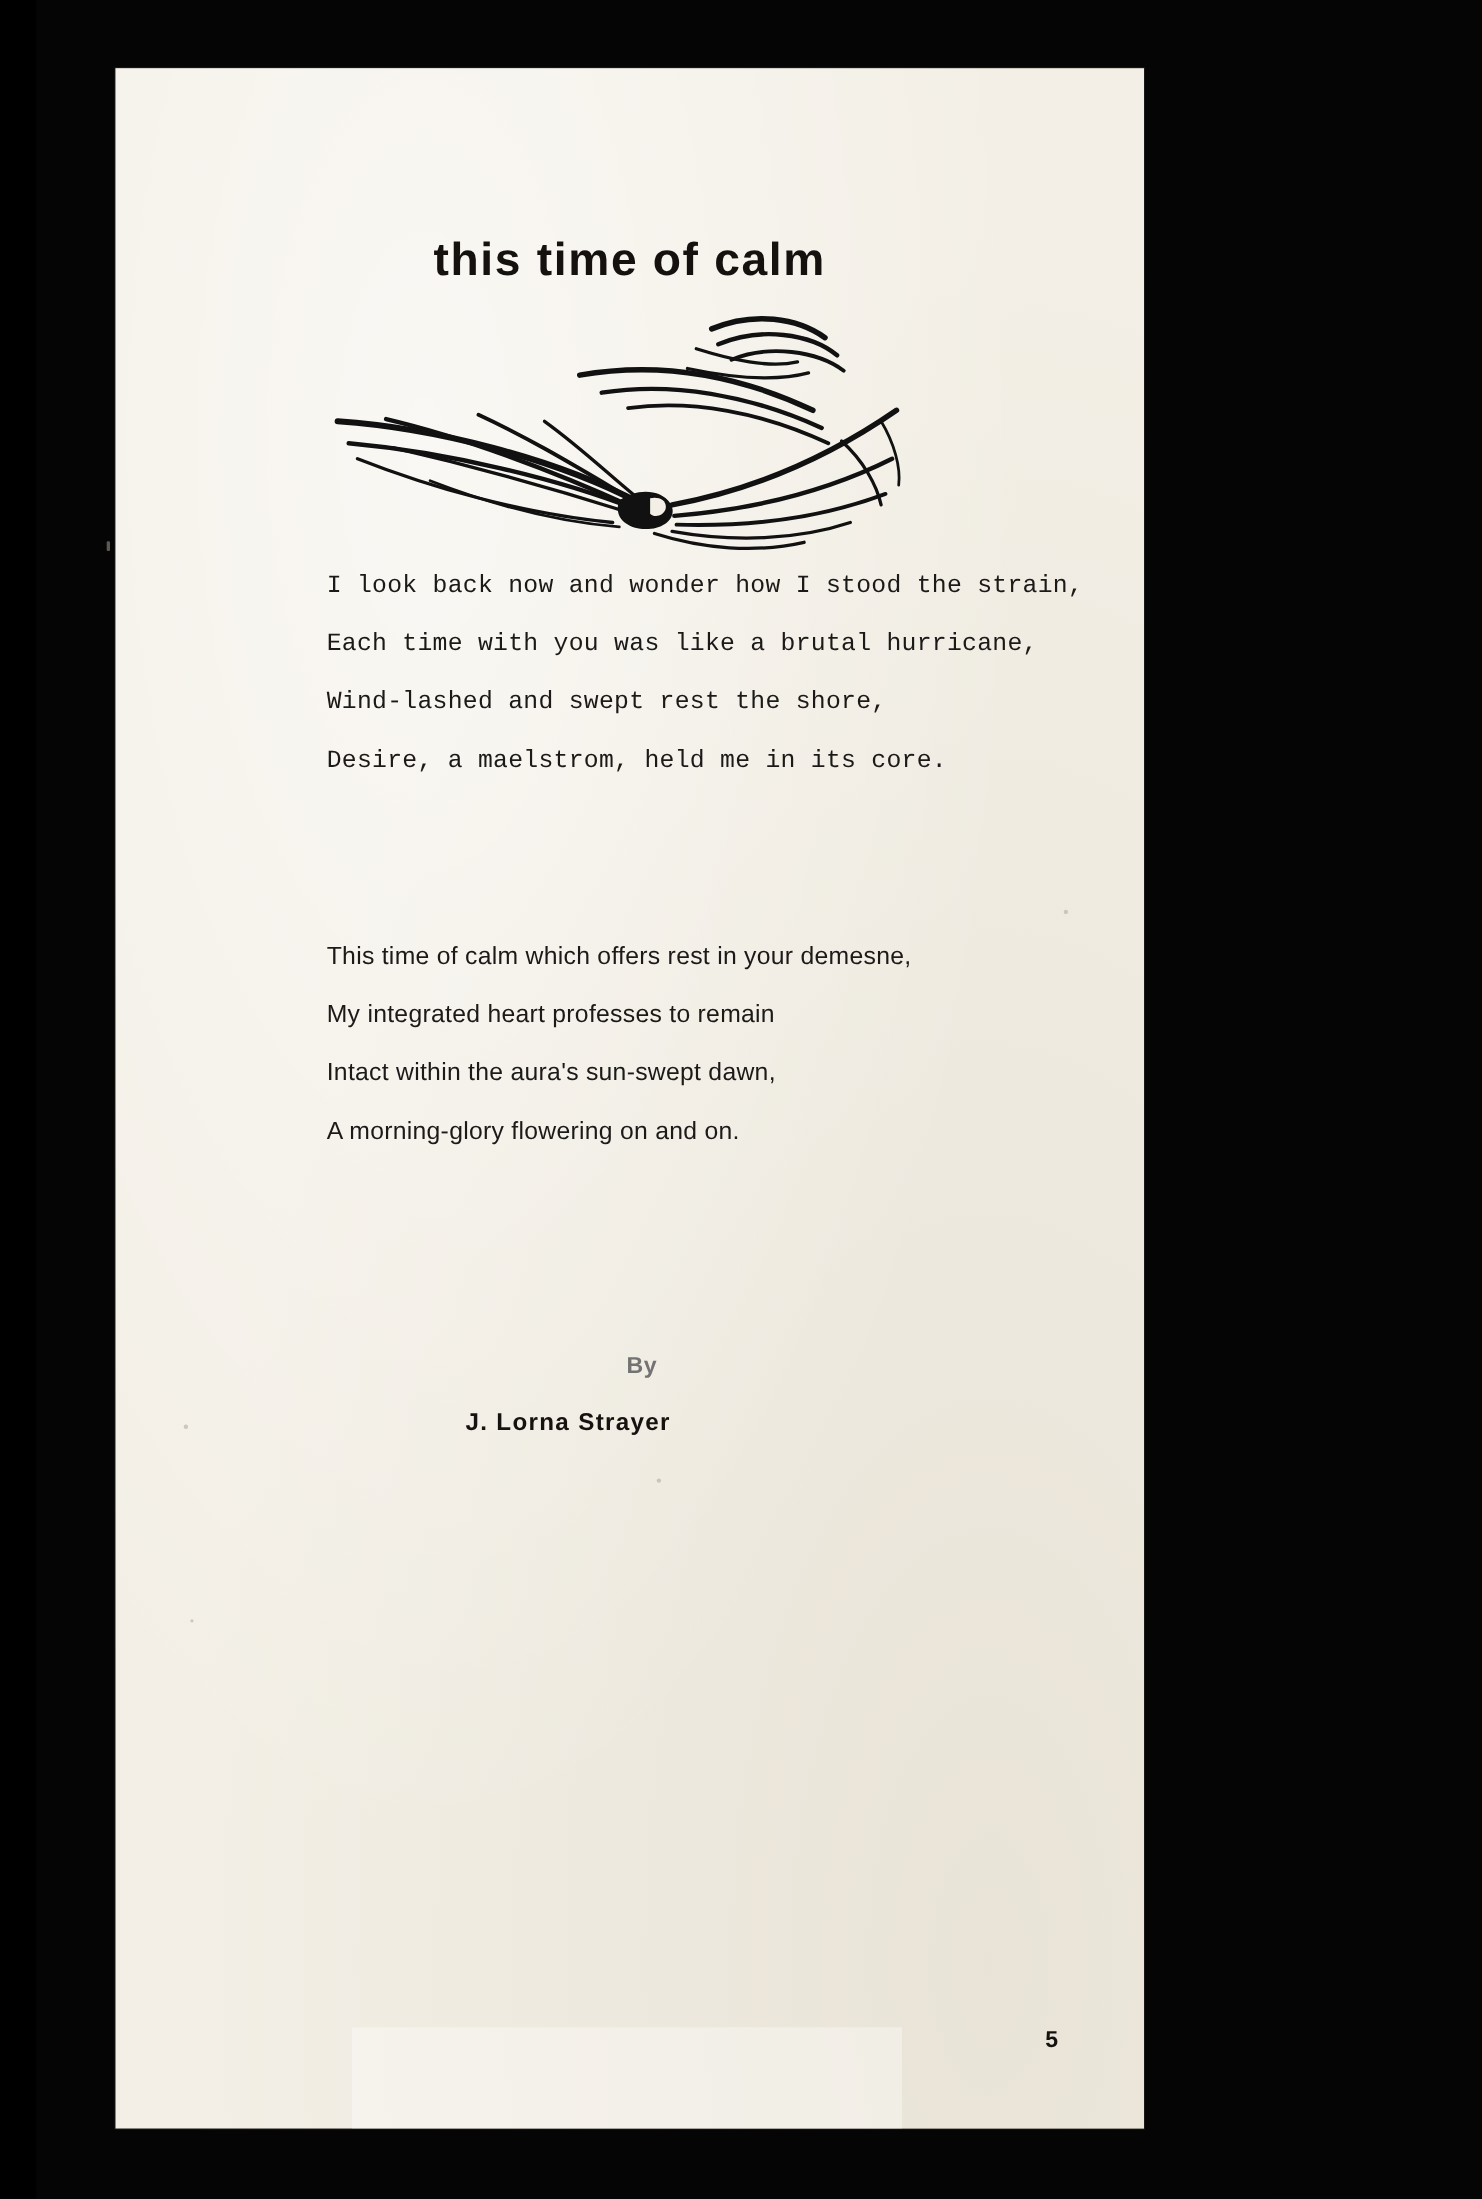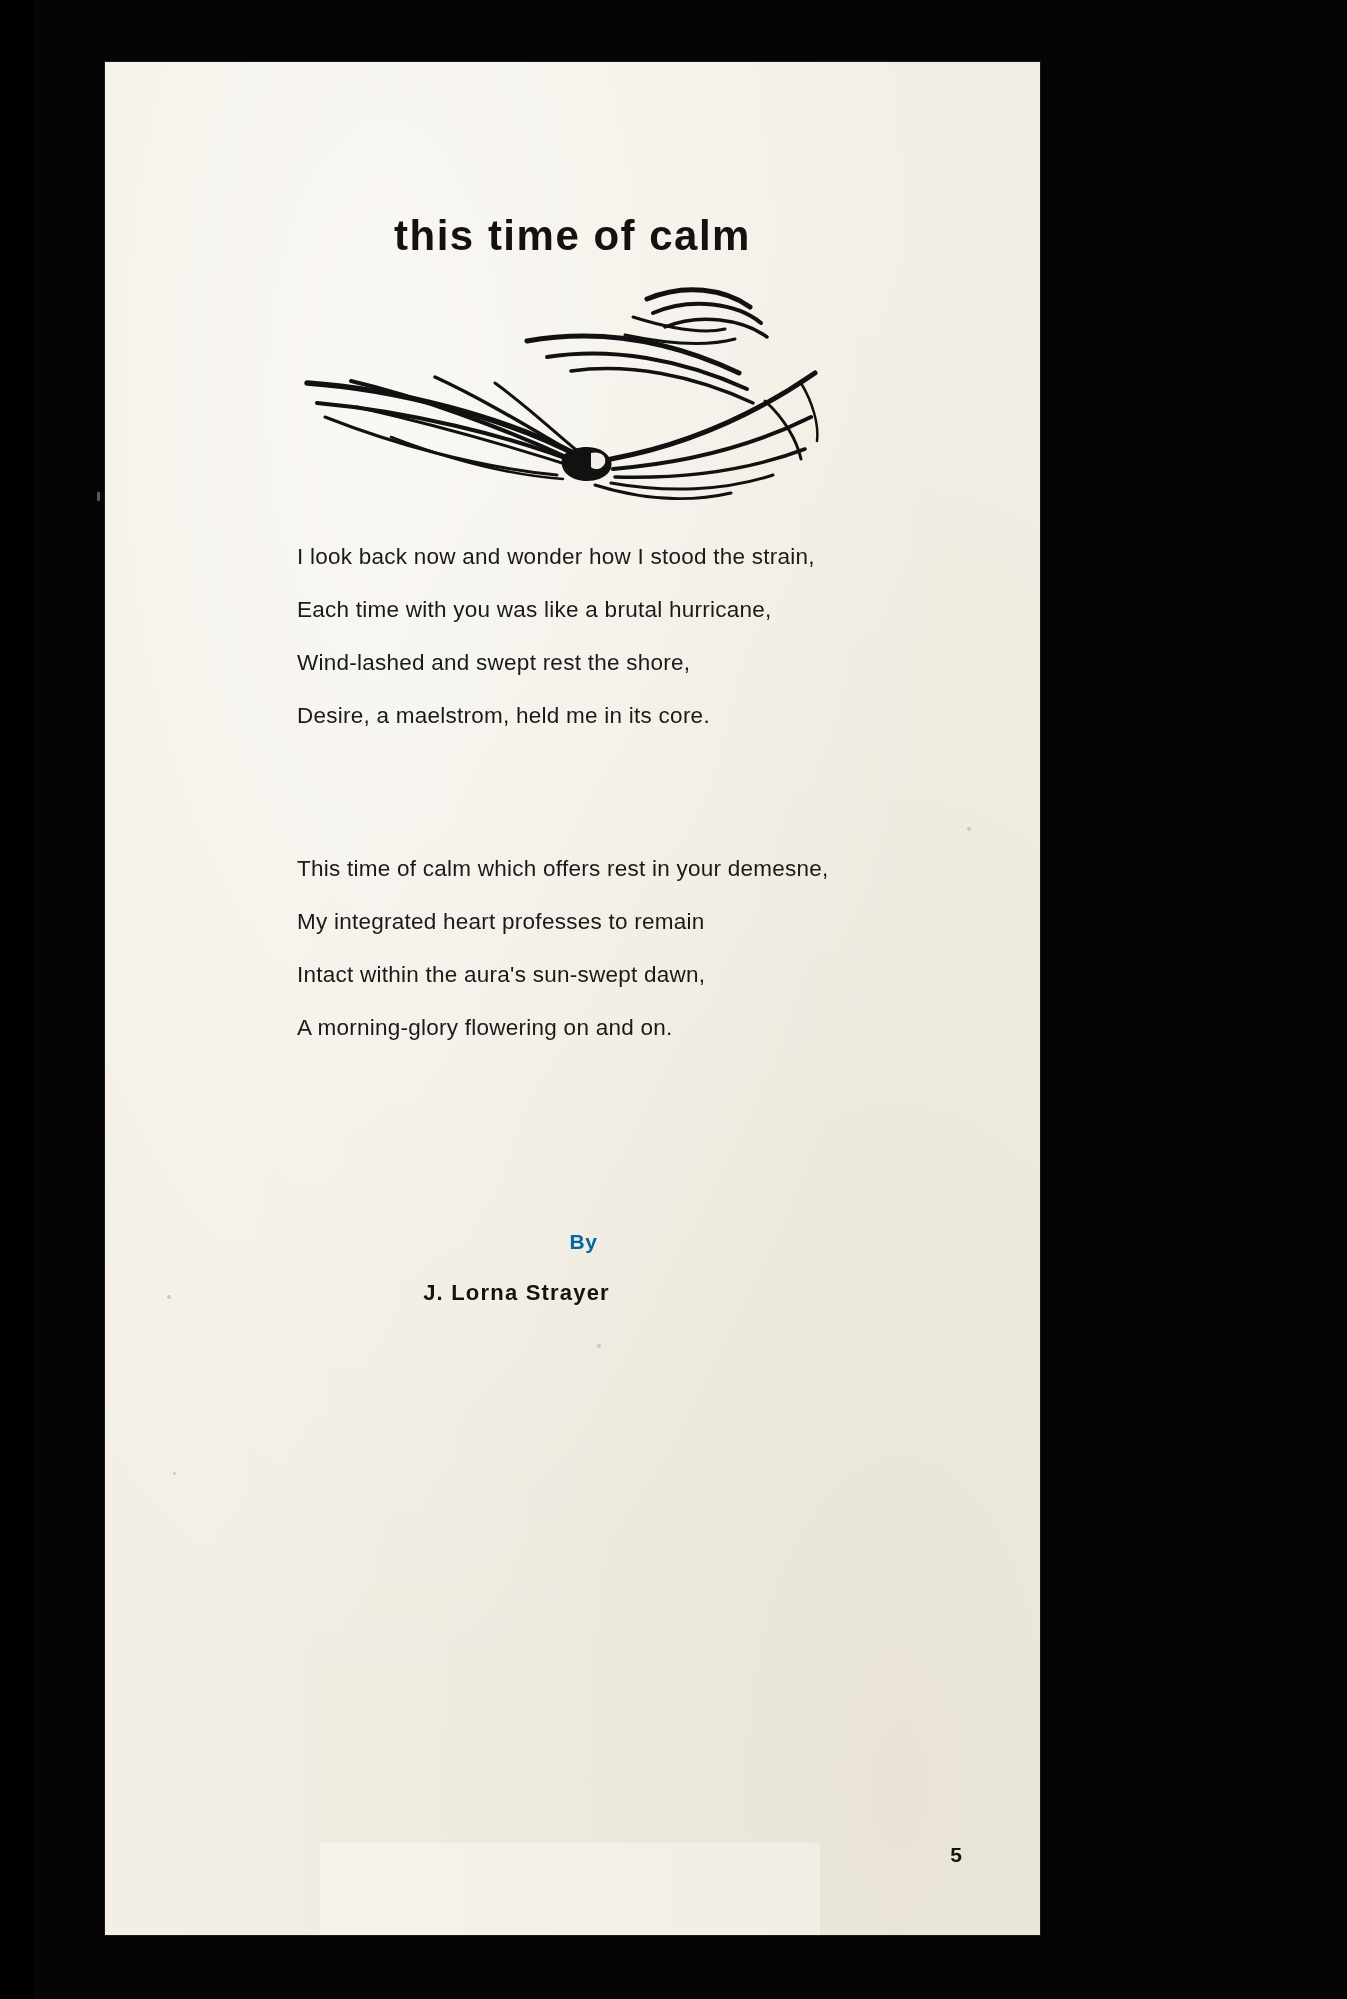--- a/index.html
+++ b/index.html
@@ -71,37 +71,37 @@
   #ornament svg { display: block; width: 100%; height: 100%; }
 
   .stanza {
     position: absolute;
     left: 192px;
     width: 700px;
     color: #1b1a18;
     font-size: 22.5px;
     letter-spacing: 0.25px;
   }
-  #stanza-1 { top: 468px; }
+  #stanza-1 { top: 444px; font-family: Liberation Mono, monospace; }
   #stanza-2 { top: 780px; }
 
   .poem-line {
     line-height: 53px;
     white-space: pre;
   }
 
   #byline-by {
     position: absolute;
     top: 1168px;
     left: 0;
     width: 957px;
     text-align: center;
     font-size: 21px;
     font-weight: bold;
-    color: #0369a1;
+    color: #737373;
     letter-spacing: 0.5px;
   }
 
   #byline-author {
     position: absolute;
     top: 1218px;
     left: 0;
     width: 823px;
     text-align: center;
     font-size: 22px;

